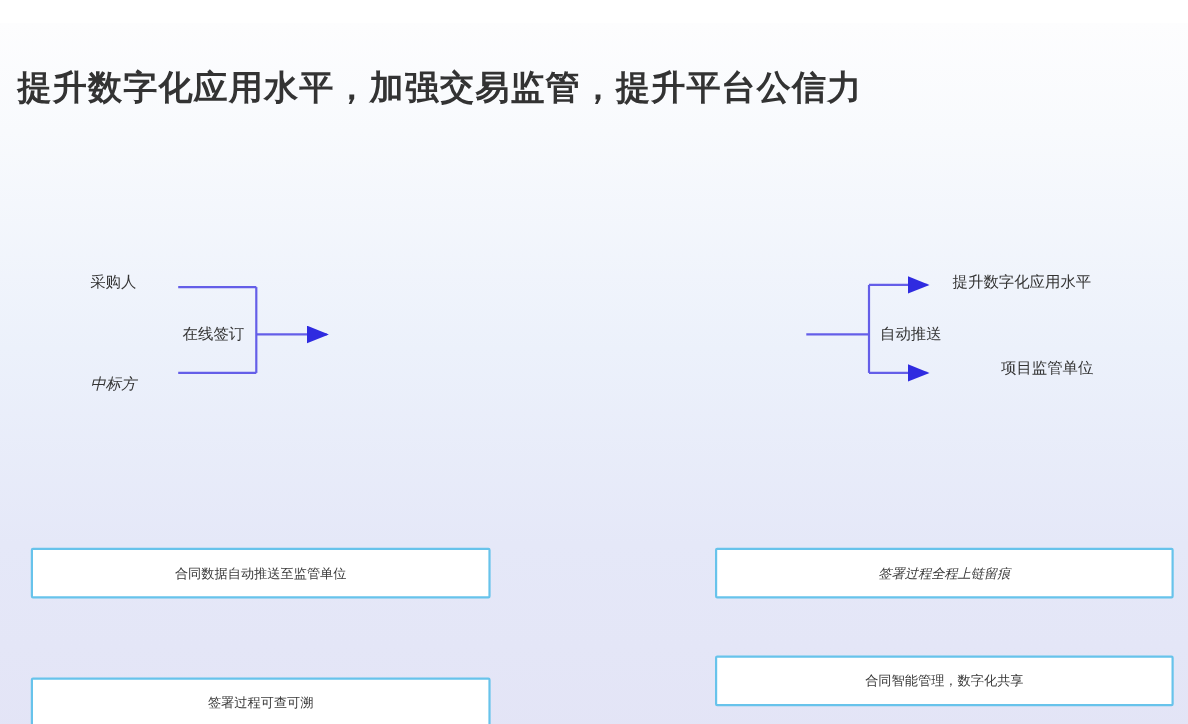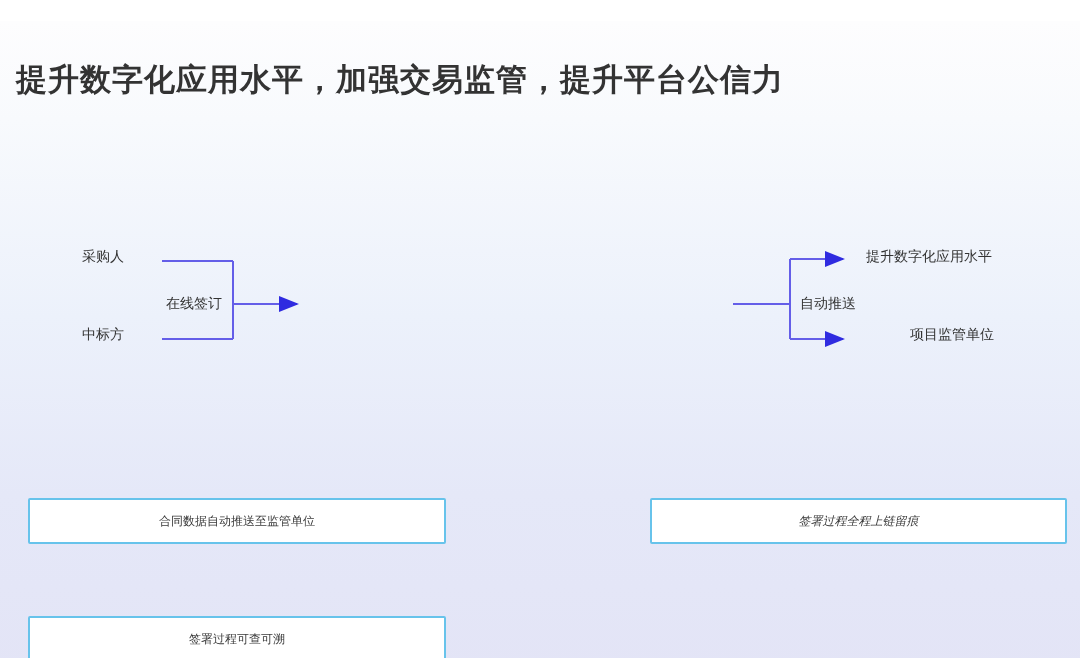--- a/index.html
+++ b/index.html
@@ -59,27 +59,28 @@
       <path d="M233 240 V318"></path>
       <path d="M233 283 H297" marker-end="url(#arrow)"></path>
       <path d="M733 283 H790"></path>
       <path d="M790 238 V318"></path>
       <path d="M790 238 H843" marker-end="url(#arrow)"></path>
       <path d="M790 318 H843" marker-end="url(#arrow)"></path>
     </g>
   </svg>
 
   <div class="node" style="left:82px;top:227px;">采购人</div>
-  <div class="node" style="left:82px;top:305px;">中标方</div>
+  <div class="node" style="left:82px;top:320px;font-style:italic;">中标方</div>
 
   <div class="edge-label" style="left:160px;top:274px;width:68px;">在线签订</div>
 
 
   <div class="edge-label" style="left:800px;top:274px;">自动推送</div>
 
   <div class="node" style="left:866px;top:227px;">提升数字化应用水平</div>
   <div class="node" style="left:910px;top:305px;">项目监管单位</div>
 
   <div class="benefit-box" style="left:28px;top:477px;width:418px;">合同数据自动推送至监管单位</div>
   <div class="benefit-box" style="left:650px;top:477px;width:417px;font-style:italic;">签署过程全程上链留痕</div>
   <div class="benefit-box" style="left:28px;top:595px;width:418px;">签署过程可查可溯</div>
+  <div class="benefit-box" style="left:650px;top:575px;width:417px;">合同智能管理，数字化共享</div>
 
 </div>
 
 </body></html>

